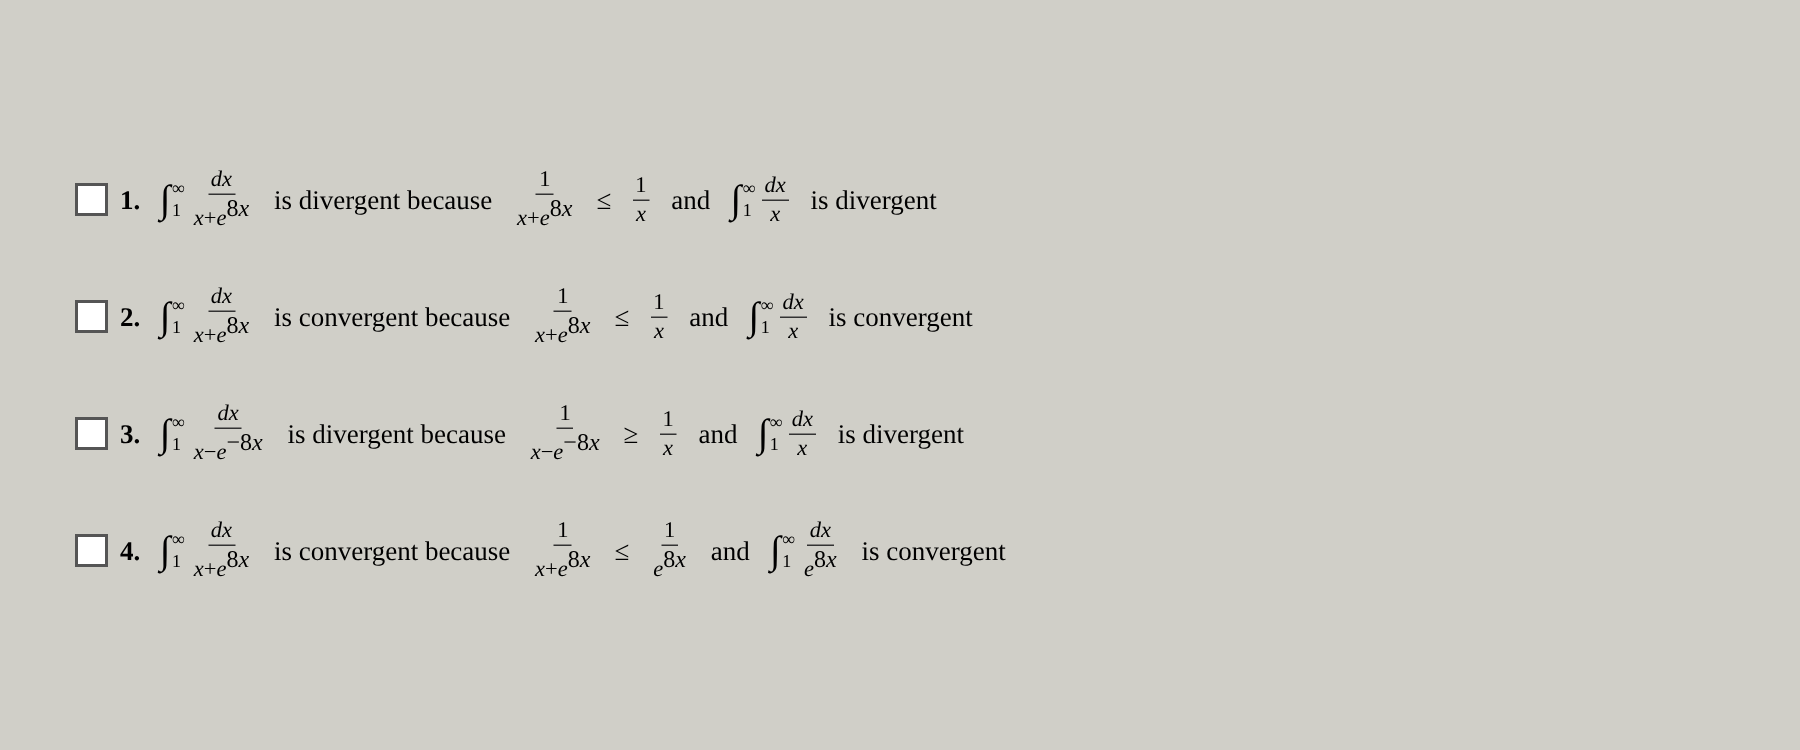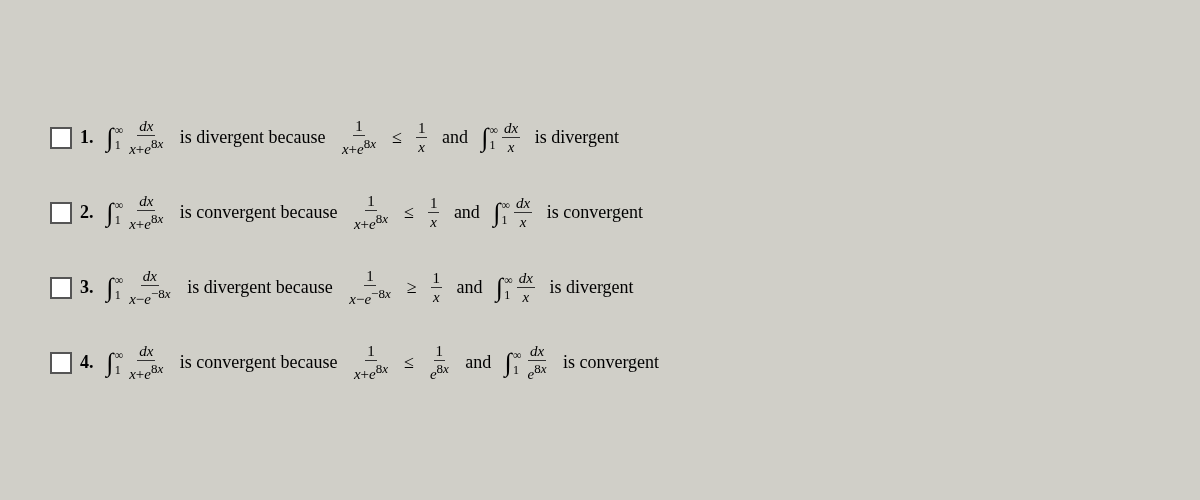--- a/index.html
+++ b/index.html
@@ -82,21 +82,21 @@
       align-items: center;
     }
 
     .label {
       font-weight: bold;
       font-size: 18px;
       margin-right: 4px;
     }
 
     sup {
-      font-size: 13px;
+      font-size: 16px;
       vertical-align: super;
     }
 
     .normal {
       font-size: 18px;
       font-style: normal;
     }
 
     .rel {
       font-size: 18px;

